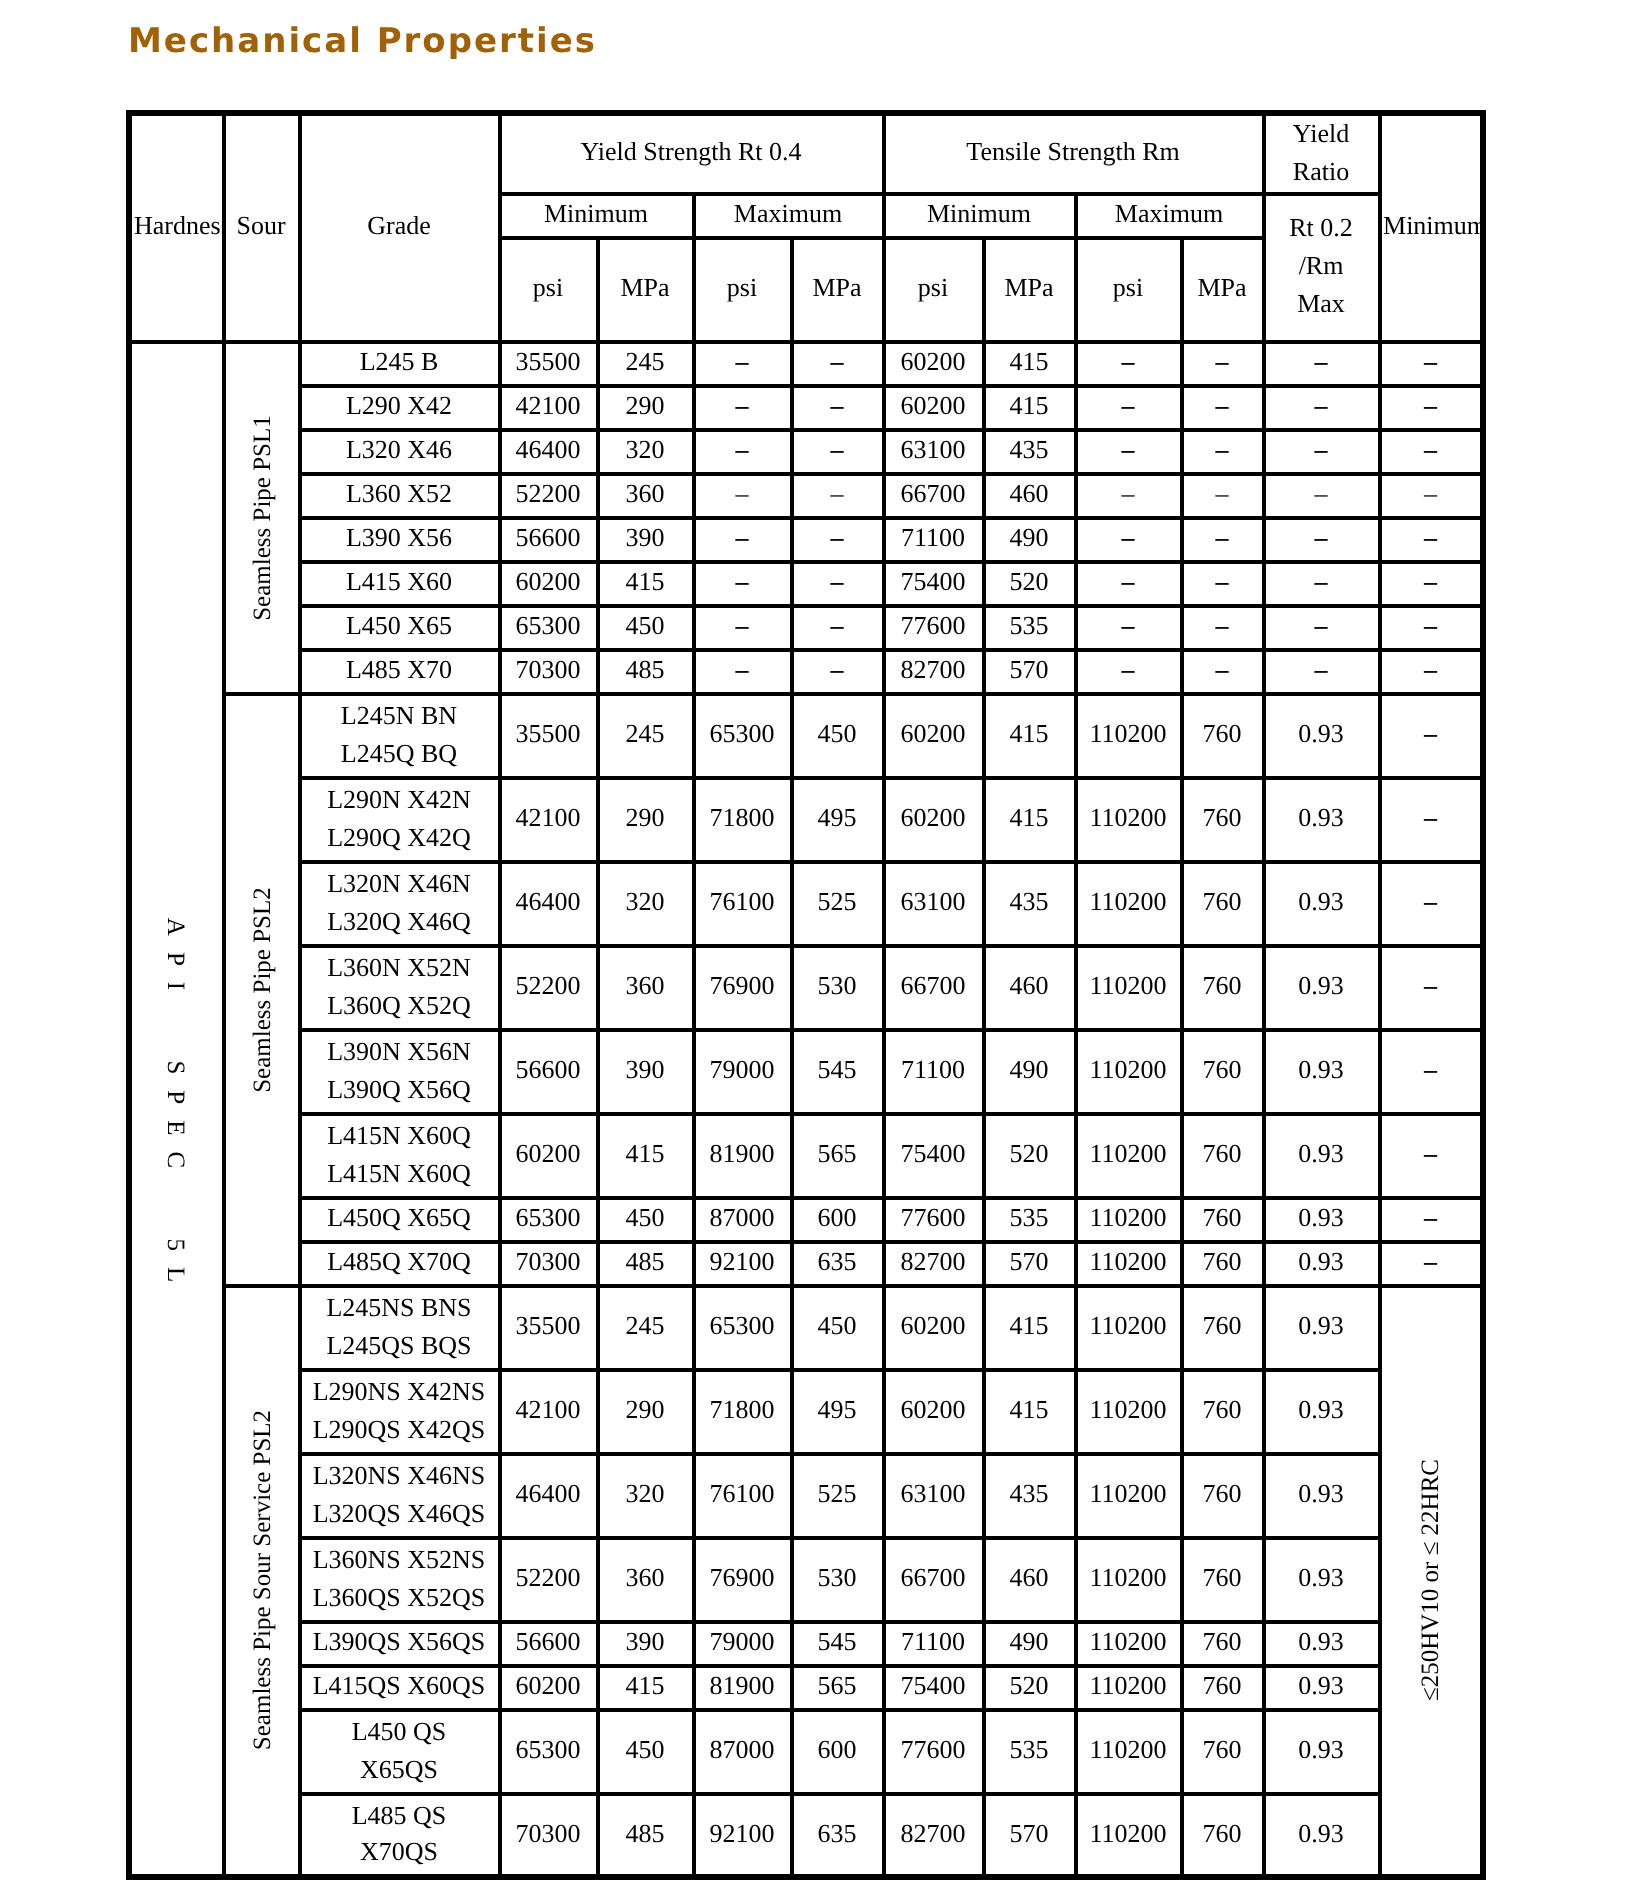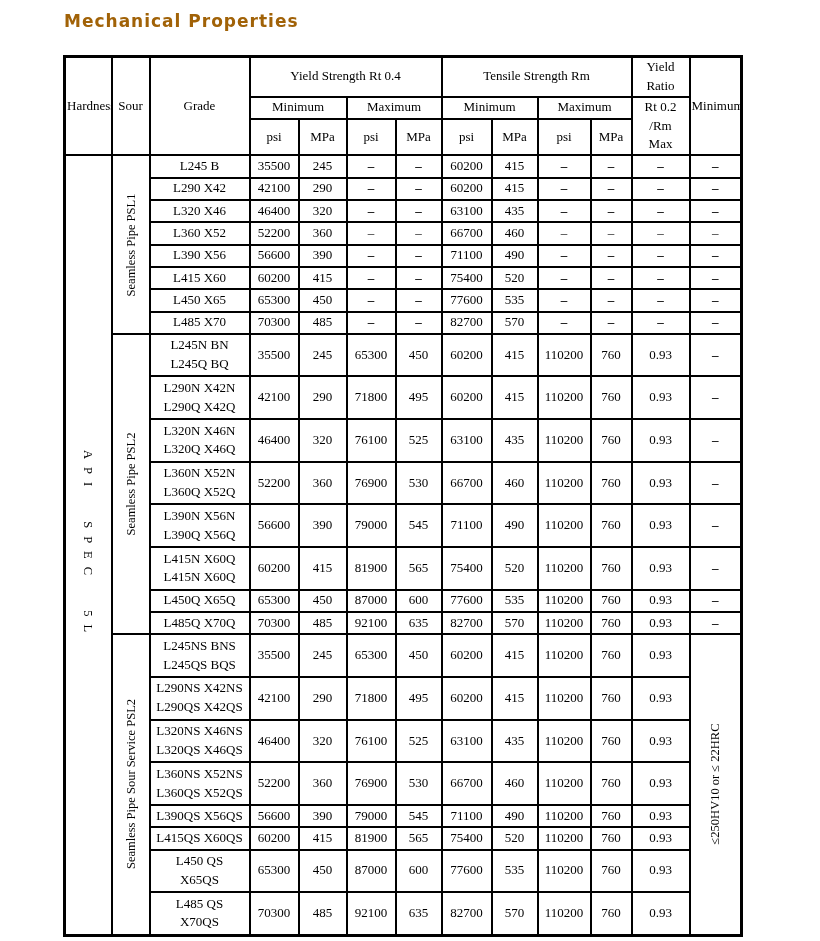--- a/index.html
+++ b/index.html
@@ -25,21 +25,21 @@
     border:2px solid #000;
     text-align:center; vertical-align:middle;
     font-size:13px; line-height:1.45;
     padding:0 1px;
     white-space:pre-line;
     overflow:hidden;
   }
   thead td { font-size:13.5px; }
   tr.hr1 { height:40px; }
   tr.hr2 { height:22px; }
-  tr.hr3 { height:36px; }
+  tr.hr3 { height:52px; }
   tr.rs  { height:22px; }
   tr.rd  { height:42px; }
   td.grade { white-space:pre; }
   td.dash, .dash { font-weight:700; }
   td.dash.light { font-weight:400; }
   td.vert { position:relative; }
   td.vert span {
     position:absolute; left:50%; top:50%; white-space:nowrap; display:block;
   }
   .rot-ccw { transform:translate(-50%,-50%) rotate(-90deg); font-size:12.5px; }

